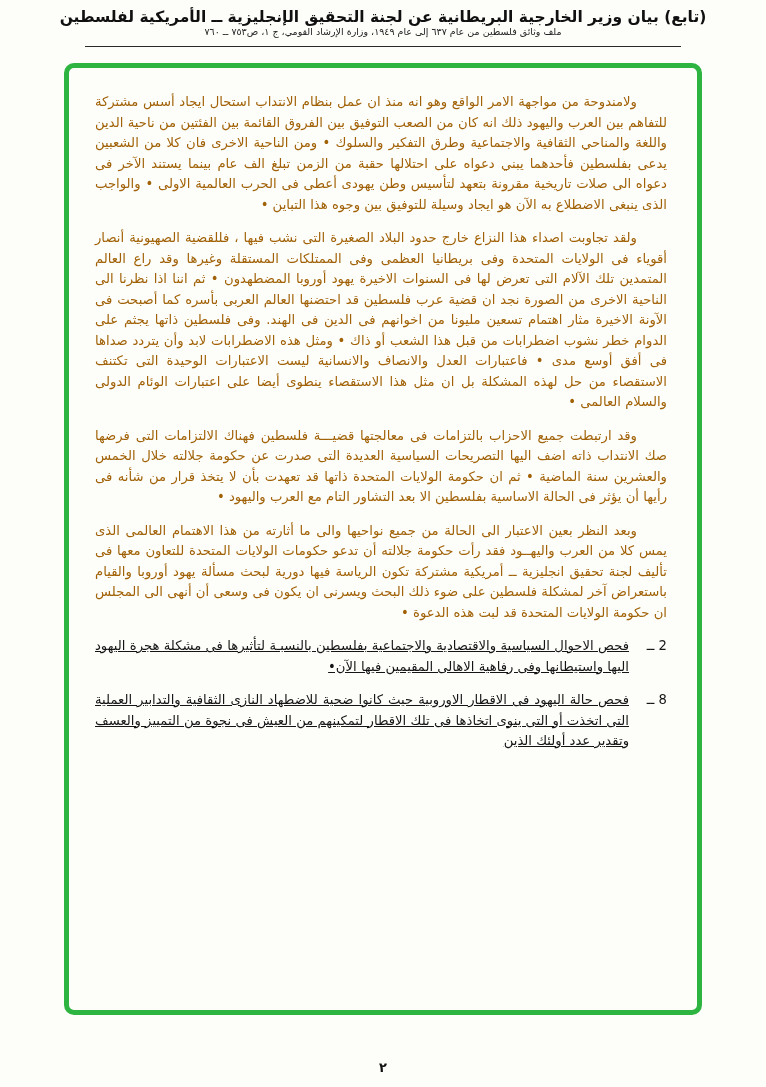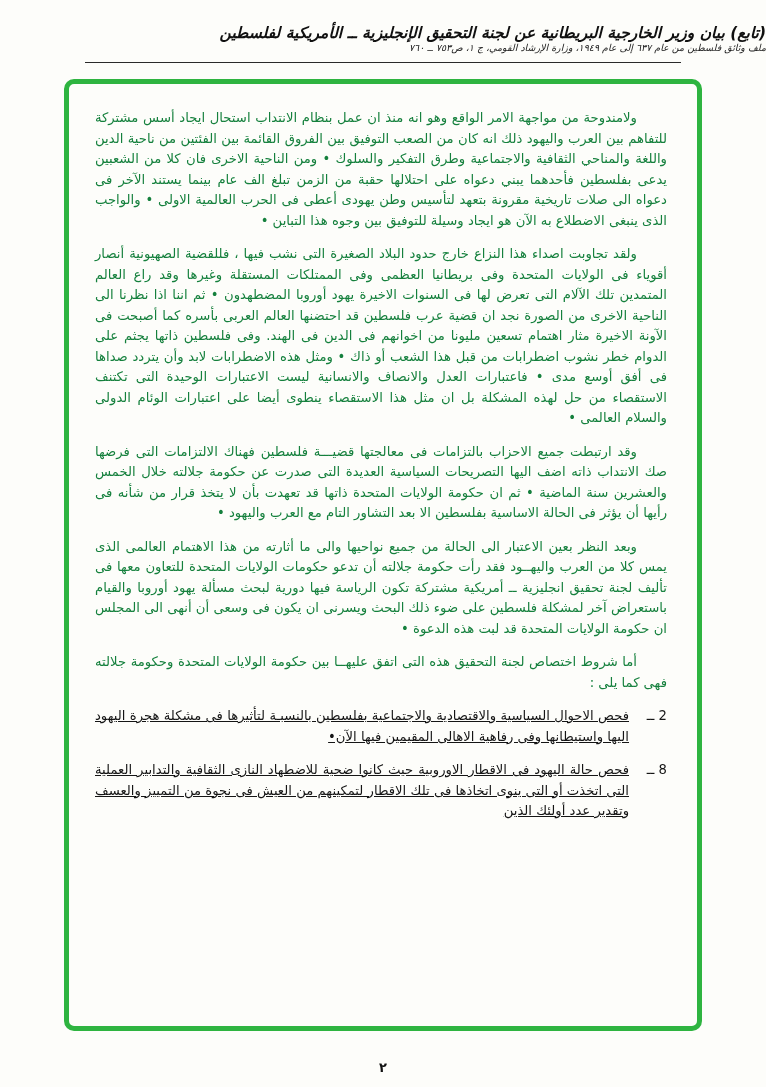--- a/index.html
+++ b/index.html
@@ -12,23 +12,22 @@
     width: 766px;
     height: 1087px;
     background: #fdfdfa;
     font-family: "DejaVu Sans", sans-serif;
     direction: rtl;
     color: #141414;
     overflow: hidden;
     box-sizing: border-box;
   }
   .doc-header {
-    padding-top: 24px;
-    text-align: right;
-    font-style: italic;
+    padding-top: 8px;
+    text-align: center;
   }
   .doc-title {
     margin: 0;
     font-size: 15.5px;
     font-weight: bold;
     letter-spacing: 0.2px;
     color: #101010;
   }
   .doc-source {
     font-size: 9.5px;
@@ -48,21 +47,21 @@
     border-radius: 10px;
     padding: 24px 30px 20px 26px;
     background: #fdfdfa;
   }
   .para {
     margin: 0 0 13px 0;
     font-size: 13.2px;
     line-height: 20.5px;
     text-align: justify;
     text-indent: 30px;
-    color: #15803d;
+    color: #a16207;
   }
   .para:last-child { margin-bottom: 0; }
   .terms-intro {
     margin-bottom: 13px;
   }
   .list-item {
     display: flex;
     margin: 0 0 13px 0;
     font-size: 13.2px;
     line-height: 20.5px;
@@ -98,21 +97,20 @@
     <h1 class="doc-title">(تابع) بيان وزير الخارجية البريطانية عن لجنة التحقيق الإنجليزية ــ الأمريكية لفلسطين</h1>
     <div class="doc-source">ملف وثائق فلسطين من عام ٦٣٧ إلى عام ١٩٤٩، وزارة الإرشاد القومي، ج ١، ص٧٥٣ ــ ٧٦٠</div>
     <hr class="header-rule">
   </header>
 
   <div class="green-box">
     <p class="para">ولامندوحة من مواجهة الامر الواقع وهو انه منذ ان عمل بنظام الانتداب استحال ايجاد أسس مشتركة للتفاهم بين العرب واليهود ذلك انه كان من الصعب التوفيق بين الفروق القائمة بين الفئتين من ناحية الدين واللغة والمناحي الثقافية والاجتماعية وطرق التفكير والسلوك • ومن الناحية الاخرى فان كلا من الشعبين يدعى بفلسطين فأحدهما يبني دعواه على احتلالها حقبة من الزمن تبلغ الف عام بينما يستند الآخر فى دعواه الى صلات تاريخية مقرونة بتعهد لتأسيس وطن يهودى أعطى فى الحرب العالمية الاولى • والواجب الذى ينبغى الاضطلاع به الآن هو ايجاد وسيلة للتوفيق بين وجوه هذا التباين •</p>
     <p class="para">ولقد تجاوبت اصداء هذا النزاع خارج حدود البلاد الصغيرة التى نشب فيها ، فللقضية الصهيونية أنصار أقوياء فى الولايات المتحدة وفى بريطانيا العظمى وفى الممتلكات المستقلة وغيرها وقد راع العالم المتمدين تلك الآلام التى تعرض لها فى السنوات الاخيرة يهود أوروبا المضطهدون • ثم اننا اذا نظرنا الى الناحية الاخرى من الصورة نجد ان قضية عرب فلسطين قد احتضنها العالم العربى بأسره كما أصبحت فى الآونة الاخيرة مثار اهتمام تسعين مليونا من اخوانهم فى الدين فى الهند. وفى فلسطين ذاتها يجثم على الدوام خطر نشوب اضطرابات من قبل هذا الشعب أو ذاك • ومثل هذه الاضطرابات لابد وأن يتردد صداها فى أفق أوسع مدى • فاعتبارات العدل والانصاف والانسانية ليست الاعتبارات الوحيدة التى تكتنف الاستقصاء من حل لهذه المشكلة بل ان مثل هذا الاستقصاء ينطوى أيضا على اعتبارات الوئام الدولى والسلام العالمى •</p>
     <p class="para">وقد ارتبطت جميع الاحزاب بالتزامات فى معالجتها قضيـــة فلسطين فهناك الالتزامات التى فرضها صك الانتداب ذاته اضف اليها التصريحات السياسية العديدة التى صدرت عن حكومة جلالته خلال الخمس والعشرين سنة الماضية • ثم ان حكومة الولايات المتحدة ذاتها قد تعهدت بأن لا يتخذ قرار من شأنه فى رأيها أن يؤثر فى الحالة الاساسية بفلسطين الا بعد التشاور التام مع العرب واليهود •</p>
     <p class="para">وبعد النظر بعين الاعتبار الى الحالة من جميع نواحيها والى ما أثارته من هذا الاهتمام العالمى الذى يمس كلا من العرب واليهــود فقد رأت حكومة جلالته أن تدعو حكومات الولايات المتحدة للتعاون معها فى تأليف لجنة تحقيق انجليزية ــ أمريكية مشتركة تكون الرياسة فيها دورية لبحث مسألة يهود أوروبا والقيام باستعراض آخر لمشكلة فلسطين على ضوء ذلك البحث ويسرنى ان يكون فى وسعى أن أنهى الى المجلس ان حكومة الولايات المتحدة قد لبت هذه الدعوة •</p>
-    <p class="para terms-intro">أما شروط اختصاص لجنة التحقيق هذه التى اتفق عليهــا بين حكومة الولايات المتحدة وحكومة جلالته فهى كما يلى :</p>
 
     <div class="list-item">
       <span class="num">2 ــ</span>
       <span class="item-text">فحص الاحوال السياسية والاقتصادية والاجتماعية بفلسطين بالنسبـة لتأثيرها فى مشكلة هجرة اليهود اليها واستيطانها وفى رفاهية الاهالى المقيمين فيها الآن•</span>
     </div>
 
     <div class="list-item">
       <span class="num">8 ــ</span>
       <span class="item-text">فحص حالة اليهود فى الاقطار الاوروبية حيث كانوا ضحية للاضطهاد النازى الثقافية والتدابير العملية التى اتخذت أو التى ينوى اتخاذها فى تلك الاقطار لتمكينهم من العيش فى نجوة من التمييز والعسف وتقدير عدد أولئك الذين</span>
     </div>

